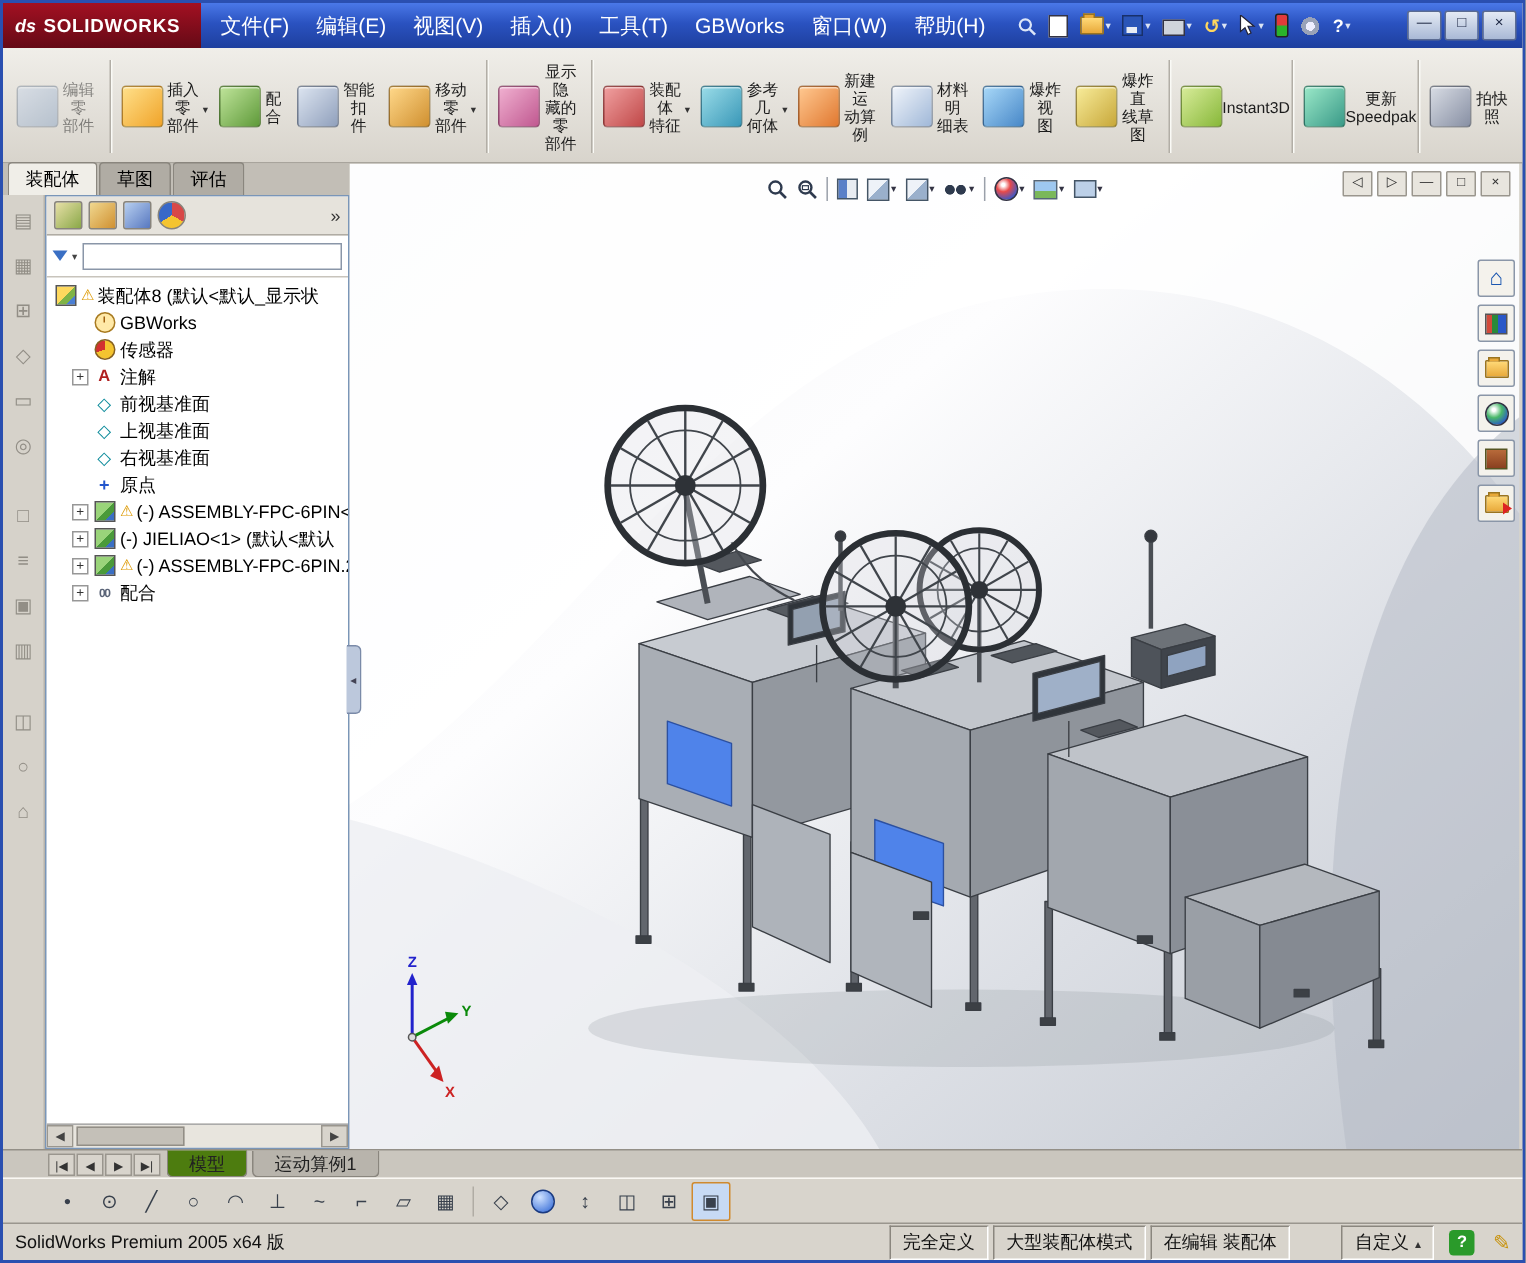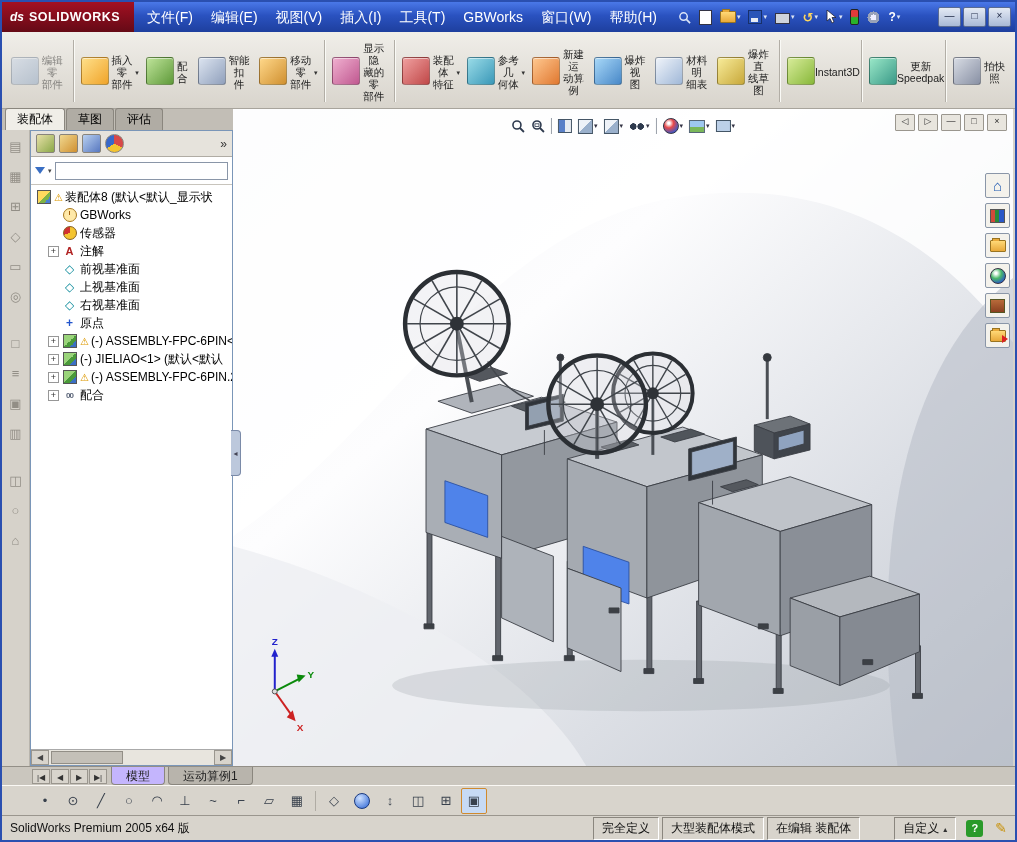--- a/index.html
+++ b/index.html
@@ -111,21 +111,21 @@
   .css-books{width:13px;height:12px;background:linear-gradient(90deg,#d24a3a 0 30%,#2a8a3a 30% 60%,#2a58c8 60% 100%);border:1px solid #555;}
   .css-ball2{width:14px;height:14px;border-radius:50%;background:radial-gradient(circle at 35% 30%,#fff 0 8%,#4ab86a 40%,#2a58c8 80%);border:1px solid #334;}
   .css-props{width:13px;height:12px;background:linear-gradient(#b86a3a,#8a4020);border:1px solid #552;}
   .css-folder-arrow{position:relative;}
   .css-folder-arrow::after{content:"";position:absolute;right:-3px;bottom:-2px;border-left:6px solid #d22;border-top:4px solid transparent;border-bottom:4px solid transparent;}
 
   
   .modeltabs{position:absolute;left:0;right:0;bottom:55px;height:19px;background:#cac6be;border-top:1px solid #938f87;display:flex;align-items:stretch;padding-left:30px;box-sizing:border-box;}
   .mnav{width:18px;font-size:8px;line-height:16px;text-align:center;background:#d8d4cc;border:1px solid #9a968e;color:#333;margin-right:1px;align-self:center;height:15px;box-sizing:border-box;}
   .mtab{padding:1px 14px;font-size:12px;border:1px solid #8a867e;border-top:none;border-radius:0 0 4px 4px;background:#b8b4ac;margin-left:3px;color:#222;white-space:nowrap;}
-  .mtab.active{background:#c4b5fd;text-align:right;}
+  .mtab.active{background:#4d7c0f;text-align:right;}
   .sketchbar{position:absolute;left:0;right:0;bottom:25px;height:30px;background:#d8d4cc;border-top:1px solid #faf8f4;display:flex;align-items:center;padding-left:30px;gap:2px;box-sizing:border-box;}
   .sk-btn{width:24px;height:24px;display:flex;align-items:center;justify-content:center;font-size:13px;color:#38404c;border:1px solid transparent;border-radius:2px;}
   .sk-sep{width:1px;height:20px;background:#b0aca4;margin:0 3px;}
   .sk-ball{width:14px;height:14px;border-radius:50%;background:radial-gradient(circle at 35% 30%,#cfe2ff,#2a63d4);border:1px solid #1a3a80;}
   .sk-active{background:#c7daf4;border:1px solid #d08a2e;}
   .statusbar{position:absolute;left:0;right:0;bottom:0;height:25px;background:#d8d4cc;border-top:1px solid #9a968e;display:flex;align-items:center;font-size:12px;color:#111;padding:0 4px;box-sizing:border-box;}
   .sb-left{padding:0 4px;white-space:nowrap;}
   .sb-flex{flex:1;}
   .sb-seg{border:1px solid;border-color:#8a867e #fff #fff #8a867e;padding:2px 8px;margin-left:3px;white-space:nowrap;}
   .sb-caret{font-size:8px;margin-left:4px;color:#333;}
@@ -249,28 +249,28 @@
         <span class="rlabel">参考几
 何体</span>
         <span class="rarrow">▾</span>
       </div>
     <div class="rbtn">
         <span class="ricon ri10"></span>
         <span class="rlabel">新建运
 动算例</span>
       </div>
     <div class="rbtn">
+        <span class="ricon ri11"></span>
+        <span class="rlabel">材料明
+细表</span>
+      </div>
+    <div class="rbtn">
         <span class="ricon ri12"></span>
         <span class="rlabel">爆炸视
 图</span>
-      </div>
-    <div class="rbtn">
-        <span class="ricon ri11"></span>
-        <span class="rlabel">材料明
-细表</span>
       </div>
     <div class="rbtn">
         <span class="ricon ri13"></span>
         <span class="rlabel">爆炸直
 线草图</span>
       </div>
     <div class="rsep"></div>
     <div class="rbtn">
         <span class="ricon ri14"></span>
         <span class="rlabel">Instant3D</span>

